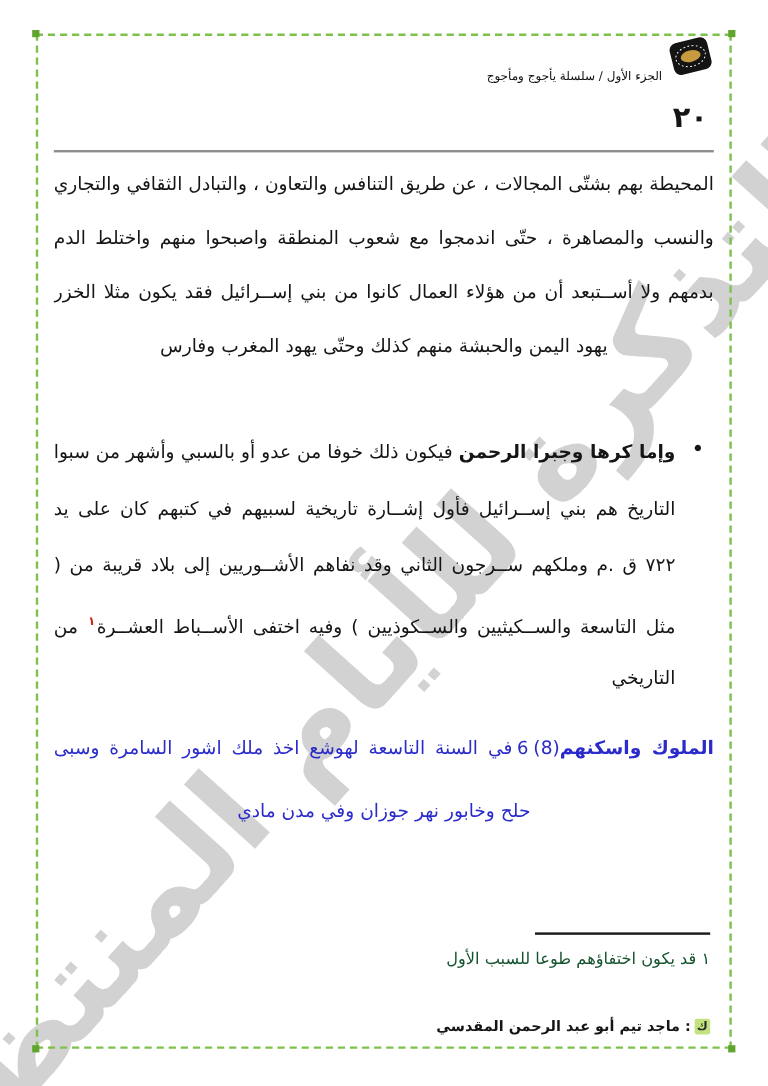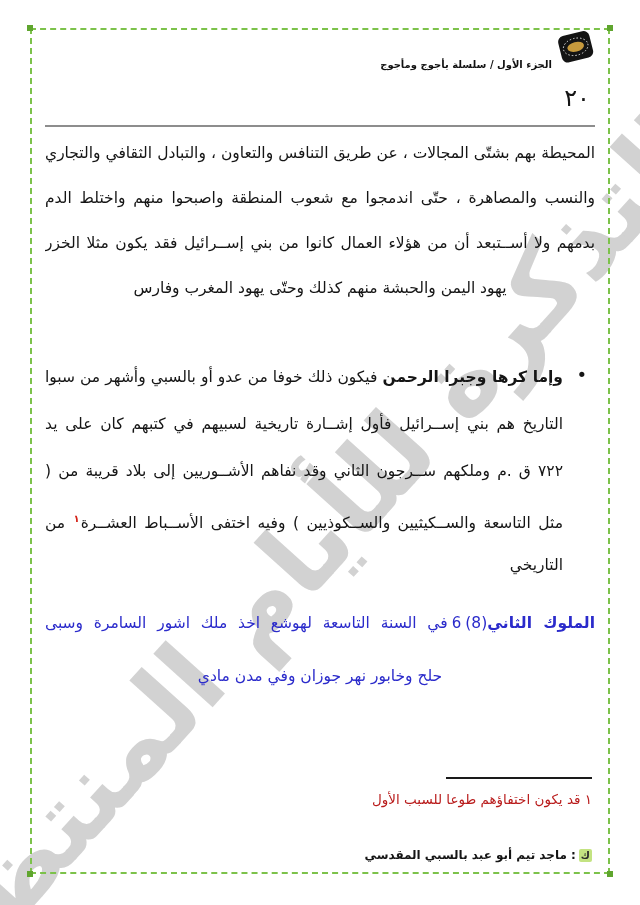--- a/index.html
+++ b/index.html
@@ -8,40 +8,40 @@
   .page-border{position:absolute;left:30px;top:28px;width:580px;height:846px;
         border:2px dashed #7cc24a;box-sizing:border-box;z-index:2;pointer-events:none;}
   .corner{position:absolute;width:6px;height:6px;background:#5fa52e;z-index:3;}
   .corner.tl{left:27px;top:25px;} .corner.tr{left:607px;top:25px;}
   .corner.bl{left:27px;top:871px;} .corner.br{left:607px;top:871px;}
   .watermark{position:absolute;left:-150px;top:440px;width:1000px;z-index:0;
         text-align:center;white-space:nowrap;transform:rotate(-48deg);
         font-size:105px;font-weight:bold;color:#c7c7c7;opacity:0.8;letter-spacing:2px;}
   .content{position:absolute;inset:0;z-index:1;}
   .header-row{position:absolute;top:30px;right:42px;display:flex;align-items:flex-end;gap:4px;}
-  .series-title{font-size:10px;font-weight:bold;color:#111;padding-bottom:2px;}
-  .page-number{position:absolute;top:84px;right:50px;font-size:24px;font-weight:normal;}
+  .series-title{font-size:10px;font-weight:normal;color:#111;padding-bottom:2px;}
+  .page-number{position:absolute;top:84px;right:50px;font-size:24px;font-weight:bold;}
   .header-divider{position:absolute;top:125px;left:45px;right:45px;border-top:2.5px solid #8d8d8d;}
   .para{position:absolute;left:45px;right:45px;font-size:15.5px;}
   .line{height:45px;line-height:45px;text-align:justify;text-align-last:justify;overflow:hidden;}
   .line.center{text-align:left;text-align-last:center;}
   .line.right{text-align:center;text-align-last:right;}
   .p1{top:131px;}
   .bullet-para{top:354px;padding-right:32px;box-sizing:border-box;}
   .bullet-para .line{height:47px;line-height:47px;}
   .bullet-glyph{position:absolute;right:8px;top:12px;font-size:18px;line-height:18px;}
   .lead-bold{font-weight:bold;}
   .fn-ref{color:#d42318;font-size:10px;vertical-align:super;font-weight:bold;padding:0 1px;}
   .quote{top:597px;color:#2b2bcb;}
   .quote .line{height:53px;line-height:53px;}
   .quote-book{font-weight:bold;}
   .quote-verse-num{margin:0 4px;font-size:15px;}
   .footnote-divider{position:absolute;top:777px;right:48px;width:146px;border-top:2px solid #1a1a1a;}
   .footnote-text{position:absolute;top:791px;right:48px;left:45px;text-align:right;
-        color:#b91c1c;font-size:13.5px;}
+        color:#14532d;font-size:13.5px;}
   .footer-row{position:absolute;top:848px;right:48px;font-size:12px;font-weight:bold;
         display:flex;align-items:center;gap:3px;}
   .signature-mark{background:#c3e381;font-size:10px;line-height:13px;padding:0 2px;
         border-radius:2px;color:#2a2a2a;}
 </style>
 </head>
 <body>
 
 <div class="page">
 
@@ -82,26 +82,26 @@
     <div class="para bullet-para">
       <span class="bullet-glyph">•</span>
       <div class="line"><span class="lead-bold">وإما كرها وجبرا الرحمن</span><span> فيكون ذلك خوفا من عدو أو بالسبي وأشهر من سبوا على مدار</span></div>
       <div class="line">التاريخ هم بني إســرائيل فأول إشــارة تاريخية لسبيهم في كتبهم كان على يد الأشوريين سنة</div>
       <div class="line">٧٢٢ ق .م وملكهم ســرجون الثاني وقد نفاهم الأشــوريين إلى بلاد قريبة من ( أبناء يافث</div>
       <div class="line"><span>مثل التاسعة والســكيثيين والســكوذيين ) وفيه اختفى الأســباط العشــرة</span><span class="fn-ref">١</span><span> من الســجل</span></div>
       <div class="line right">التاريخي</div>
     </div>
 
     <div class="para quote">
-      <div class="line"><span class="quote-book">الملوك الثاني</span><span>(8)</span><span class="quote-verse-num">6</span><span>في السنة التاسعة لهوشع اخذ ملك اشور السامرة وسبى اسرائيل الى اشور واسكنهم في</span></div>
+      <div class="line"><span class="quote-book">الملوك واسكنهم</span><span>(8)</span><span class="quote-verse-num">6</span><span>في السنة التاسعة لهوشع اخذ ملك اشور السامرة وسبى اسرائيل الى اشور واسكنهم في</span></div>
       <div class="line center">حلح وخابور نهر جوزان وفي مدن مادي</div>
     </div>
 
     <div class="footnote-divider"></div>
     <div class="footnote-text">١ قد يكون اختفاؤهم طوعا للسبب الأول</div>
 
     <div class="footer-row">
       <span class="signature-mark">ك</span>
-      <span>: ماجد تيم أبو عبد بالسبي المقدسي</span>
+      <span>: ماجد تيم أبو عبد الرحمن المقدسي</span>
     </div>
 
   </div>
 </div>
 
 </body></html>

